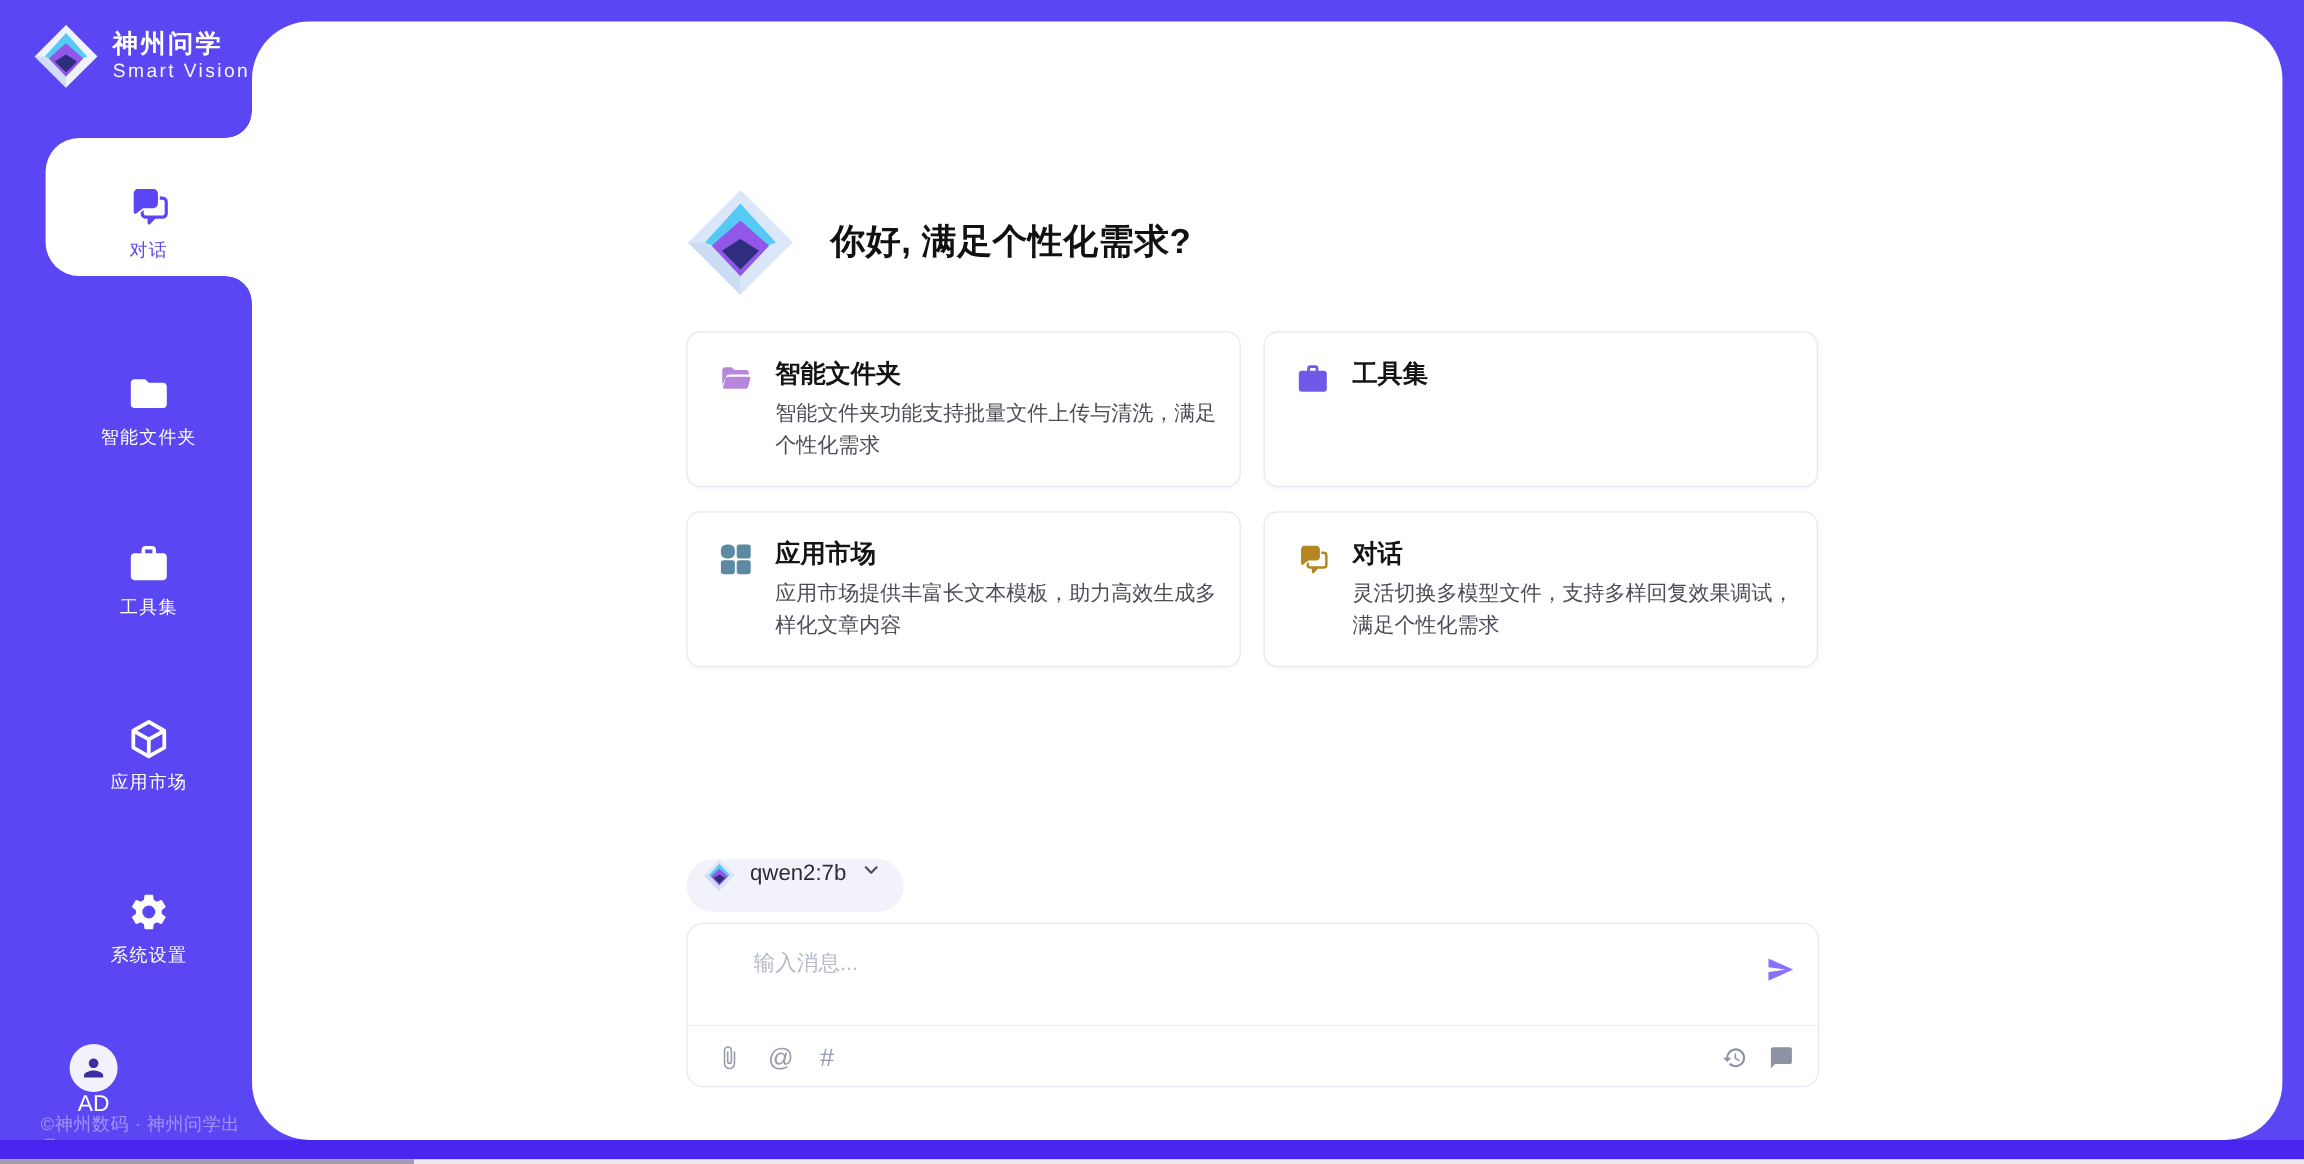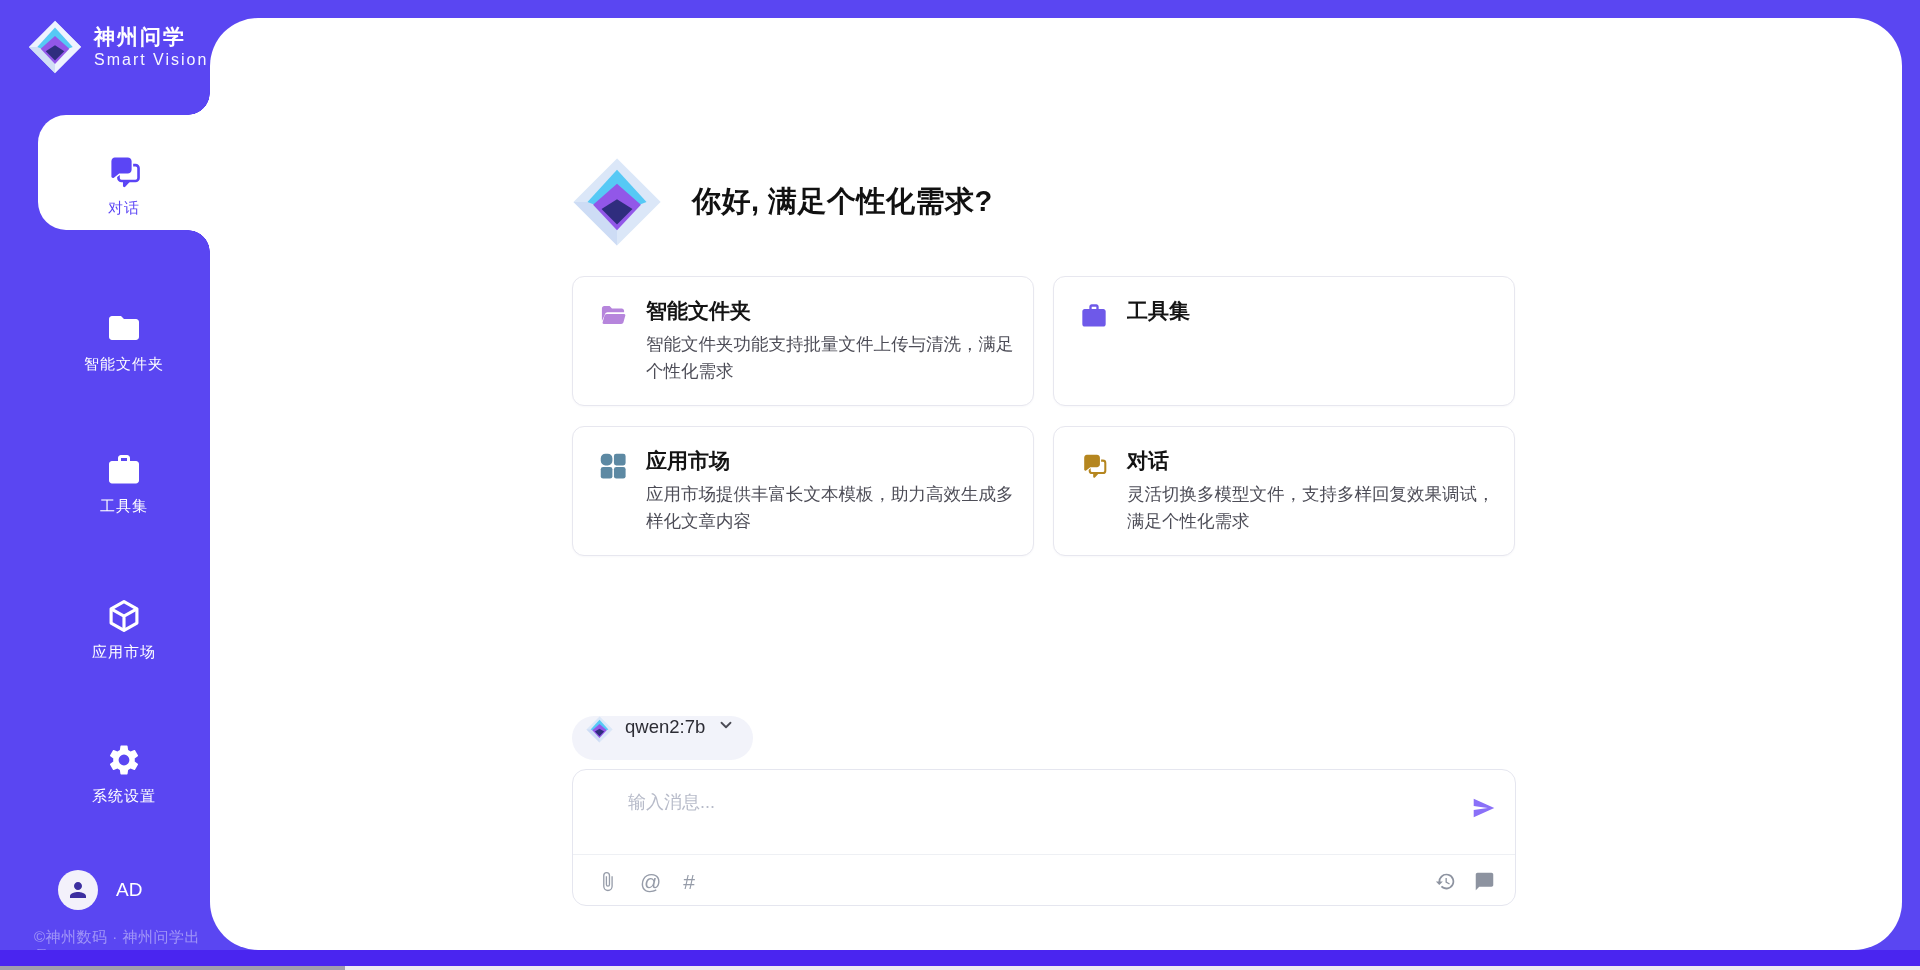--- a/index.html
+++ b/index.html
@@ -36,21 +36,21 @@
     position:absolute;left:38px;width:172px;height:92px;
     display:flex;flex-direction:column;align-items:center;justify-content:center;
     gap:9px;cursor:pointer;color:#fff;
   }
   .nav-item .nav-icon{width:36px;height:36px;display:block;}
   .nav-item .nav-icon svg{width:100%;height:100%;}
   .nav-item .nav-label{font-size:15px;letter-spacing:1px;}
   .nav-item.active{color:#5B45F5;}
   .nav-item.active .nav-label{font-weight:500;}
 
-  .user-row{position:absolute;left:58px;top:870px;display:flex;align-items:center;gap:18px;}
+  .user-row{position:absolute;left:58px;top:870px;display:flex;align-items:center;flex-direction:column;}
   .avatar{width:40px;height:40px;border-radius:50%;background:#f3f1fb;display:flex;align-items:center;justify-content:center;}
   .avatar svg{width:24px;height:24px;}
   .user-name{font-size:19px;color:#fff;}
   .side-footer{position:absolute;left:34px;top:928px;font-size:15px;color:rgba(255,255,255,.42);letter-spacing:.5px;}
 
   
   .content{position:absolute;left:362px;top:0;width:944px;height:100%;}
 
   .greeting-row{position:absolute;left:0;top:138px;height:92px;display:flex;align-items:center;gap:30px;}
   .greeting-row svg{width:90px;height:90px;}

